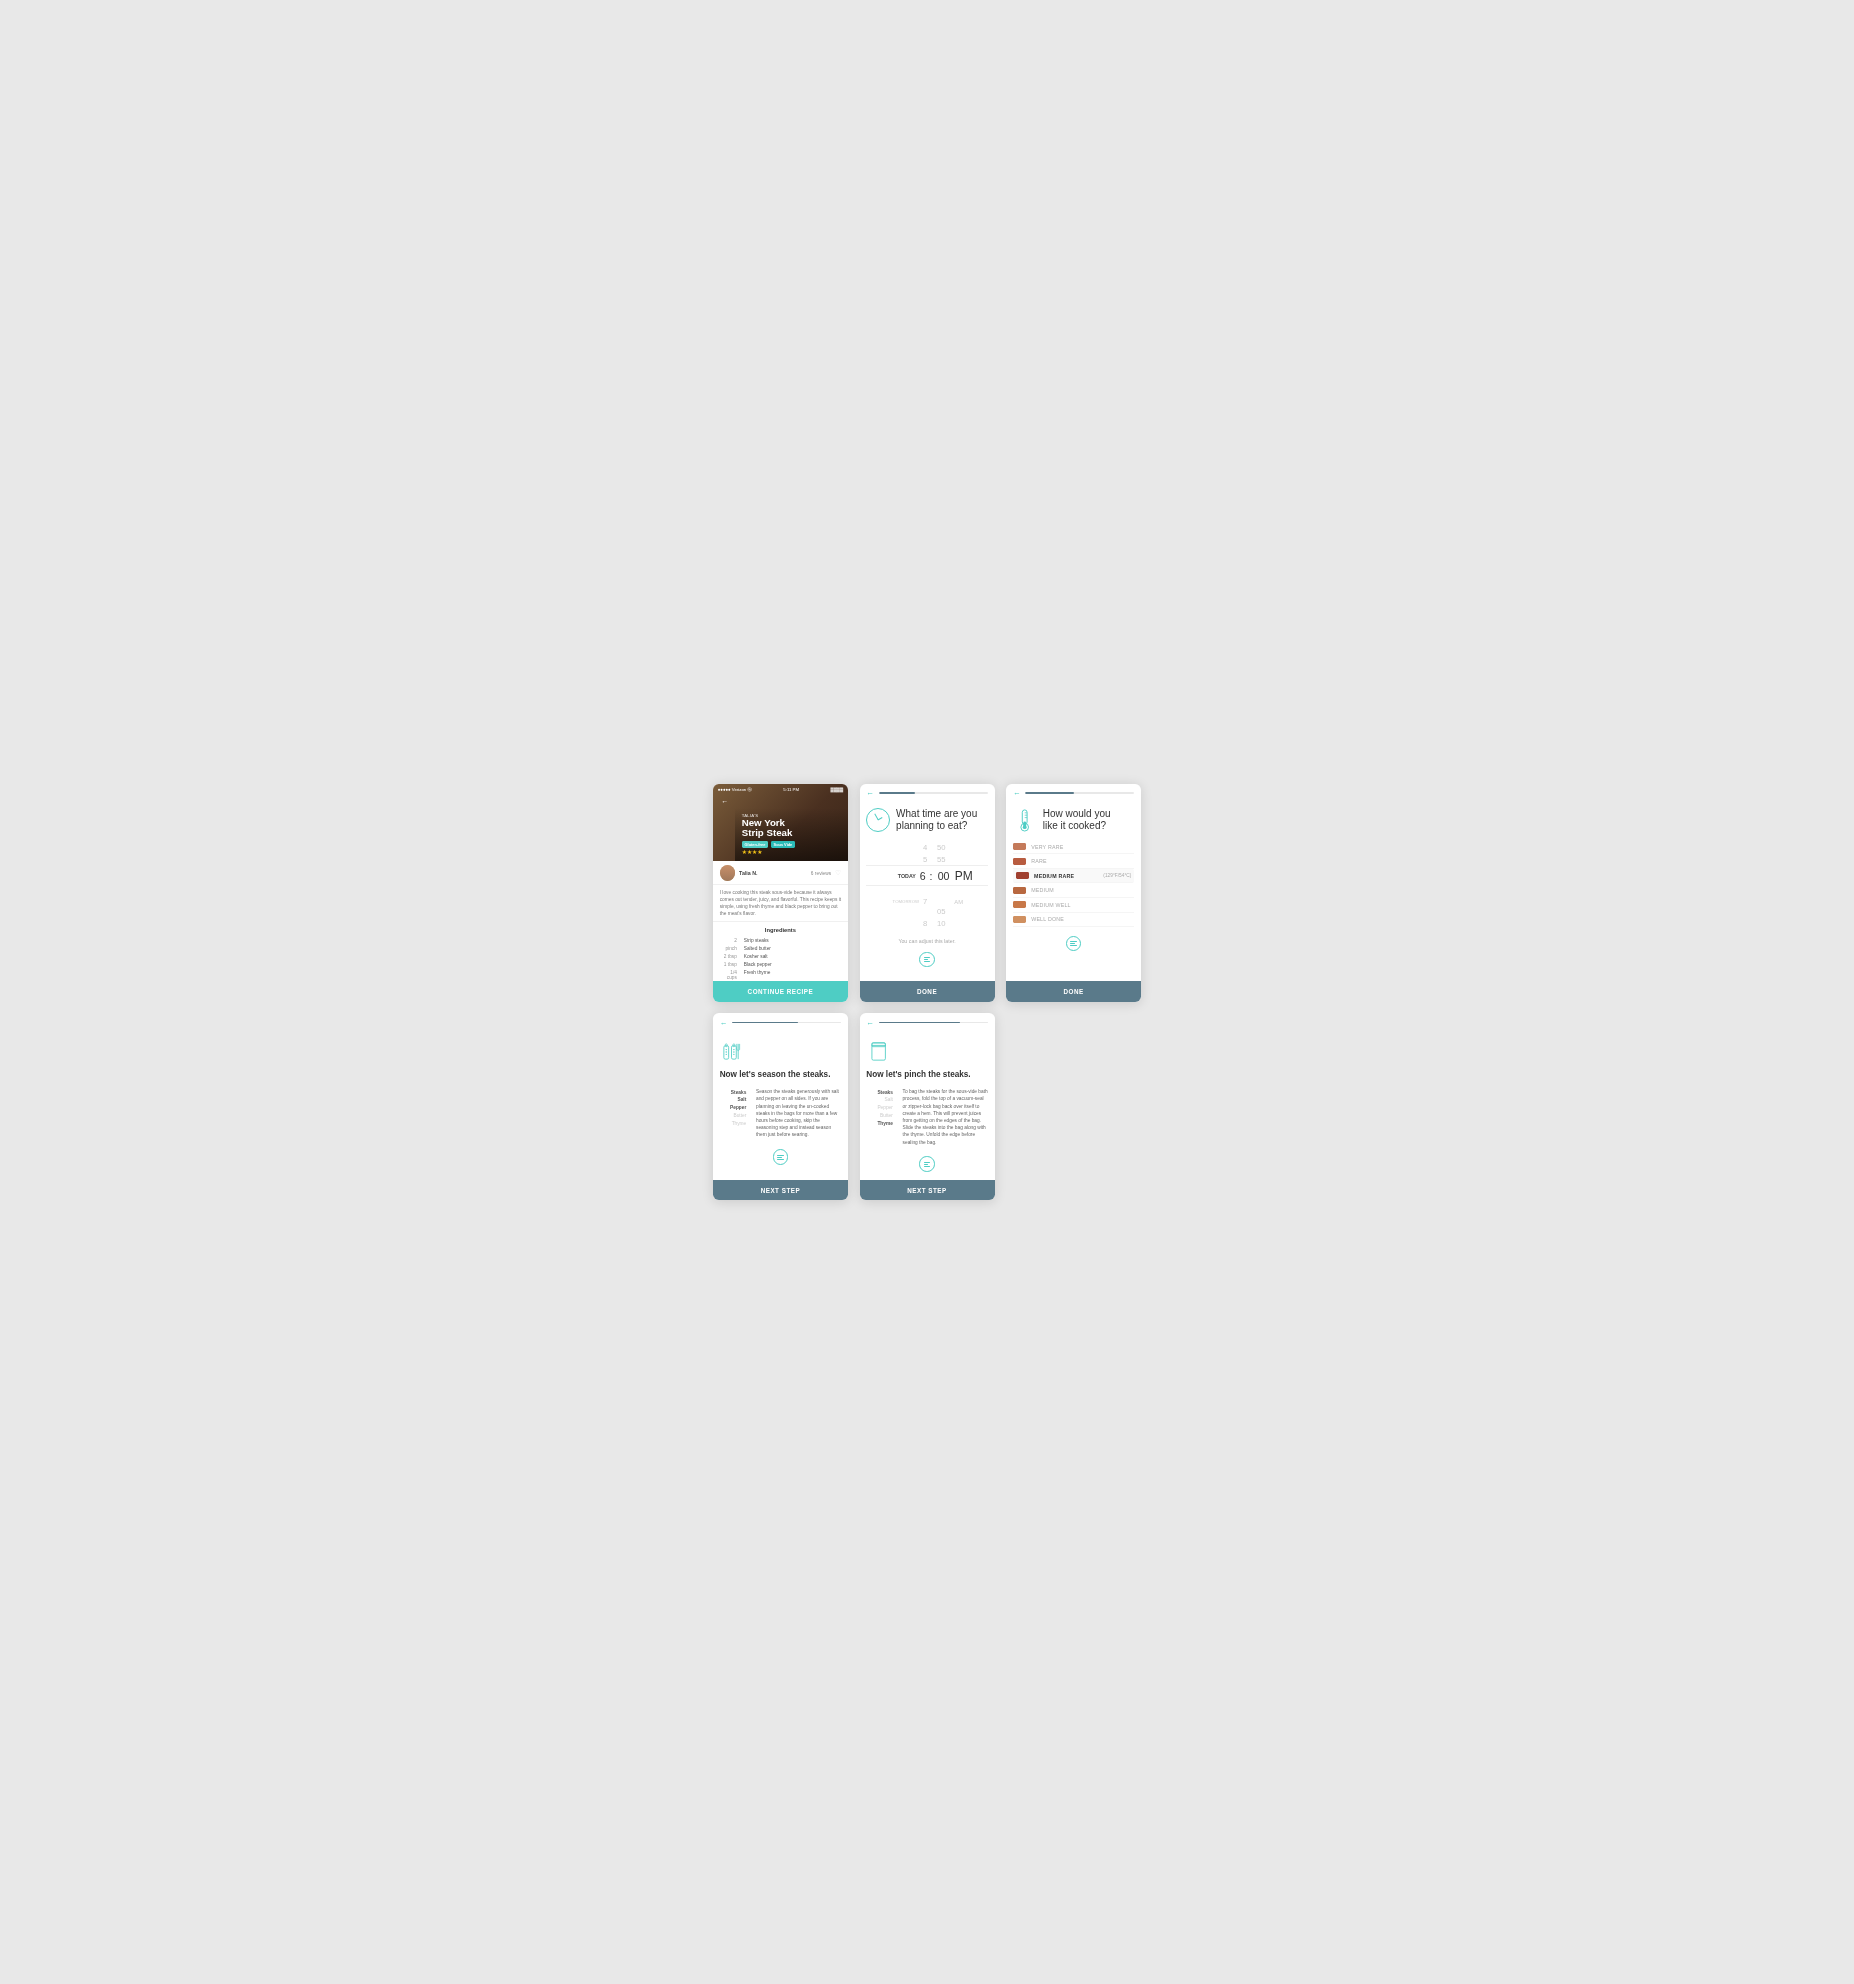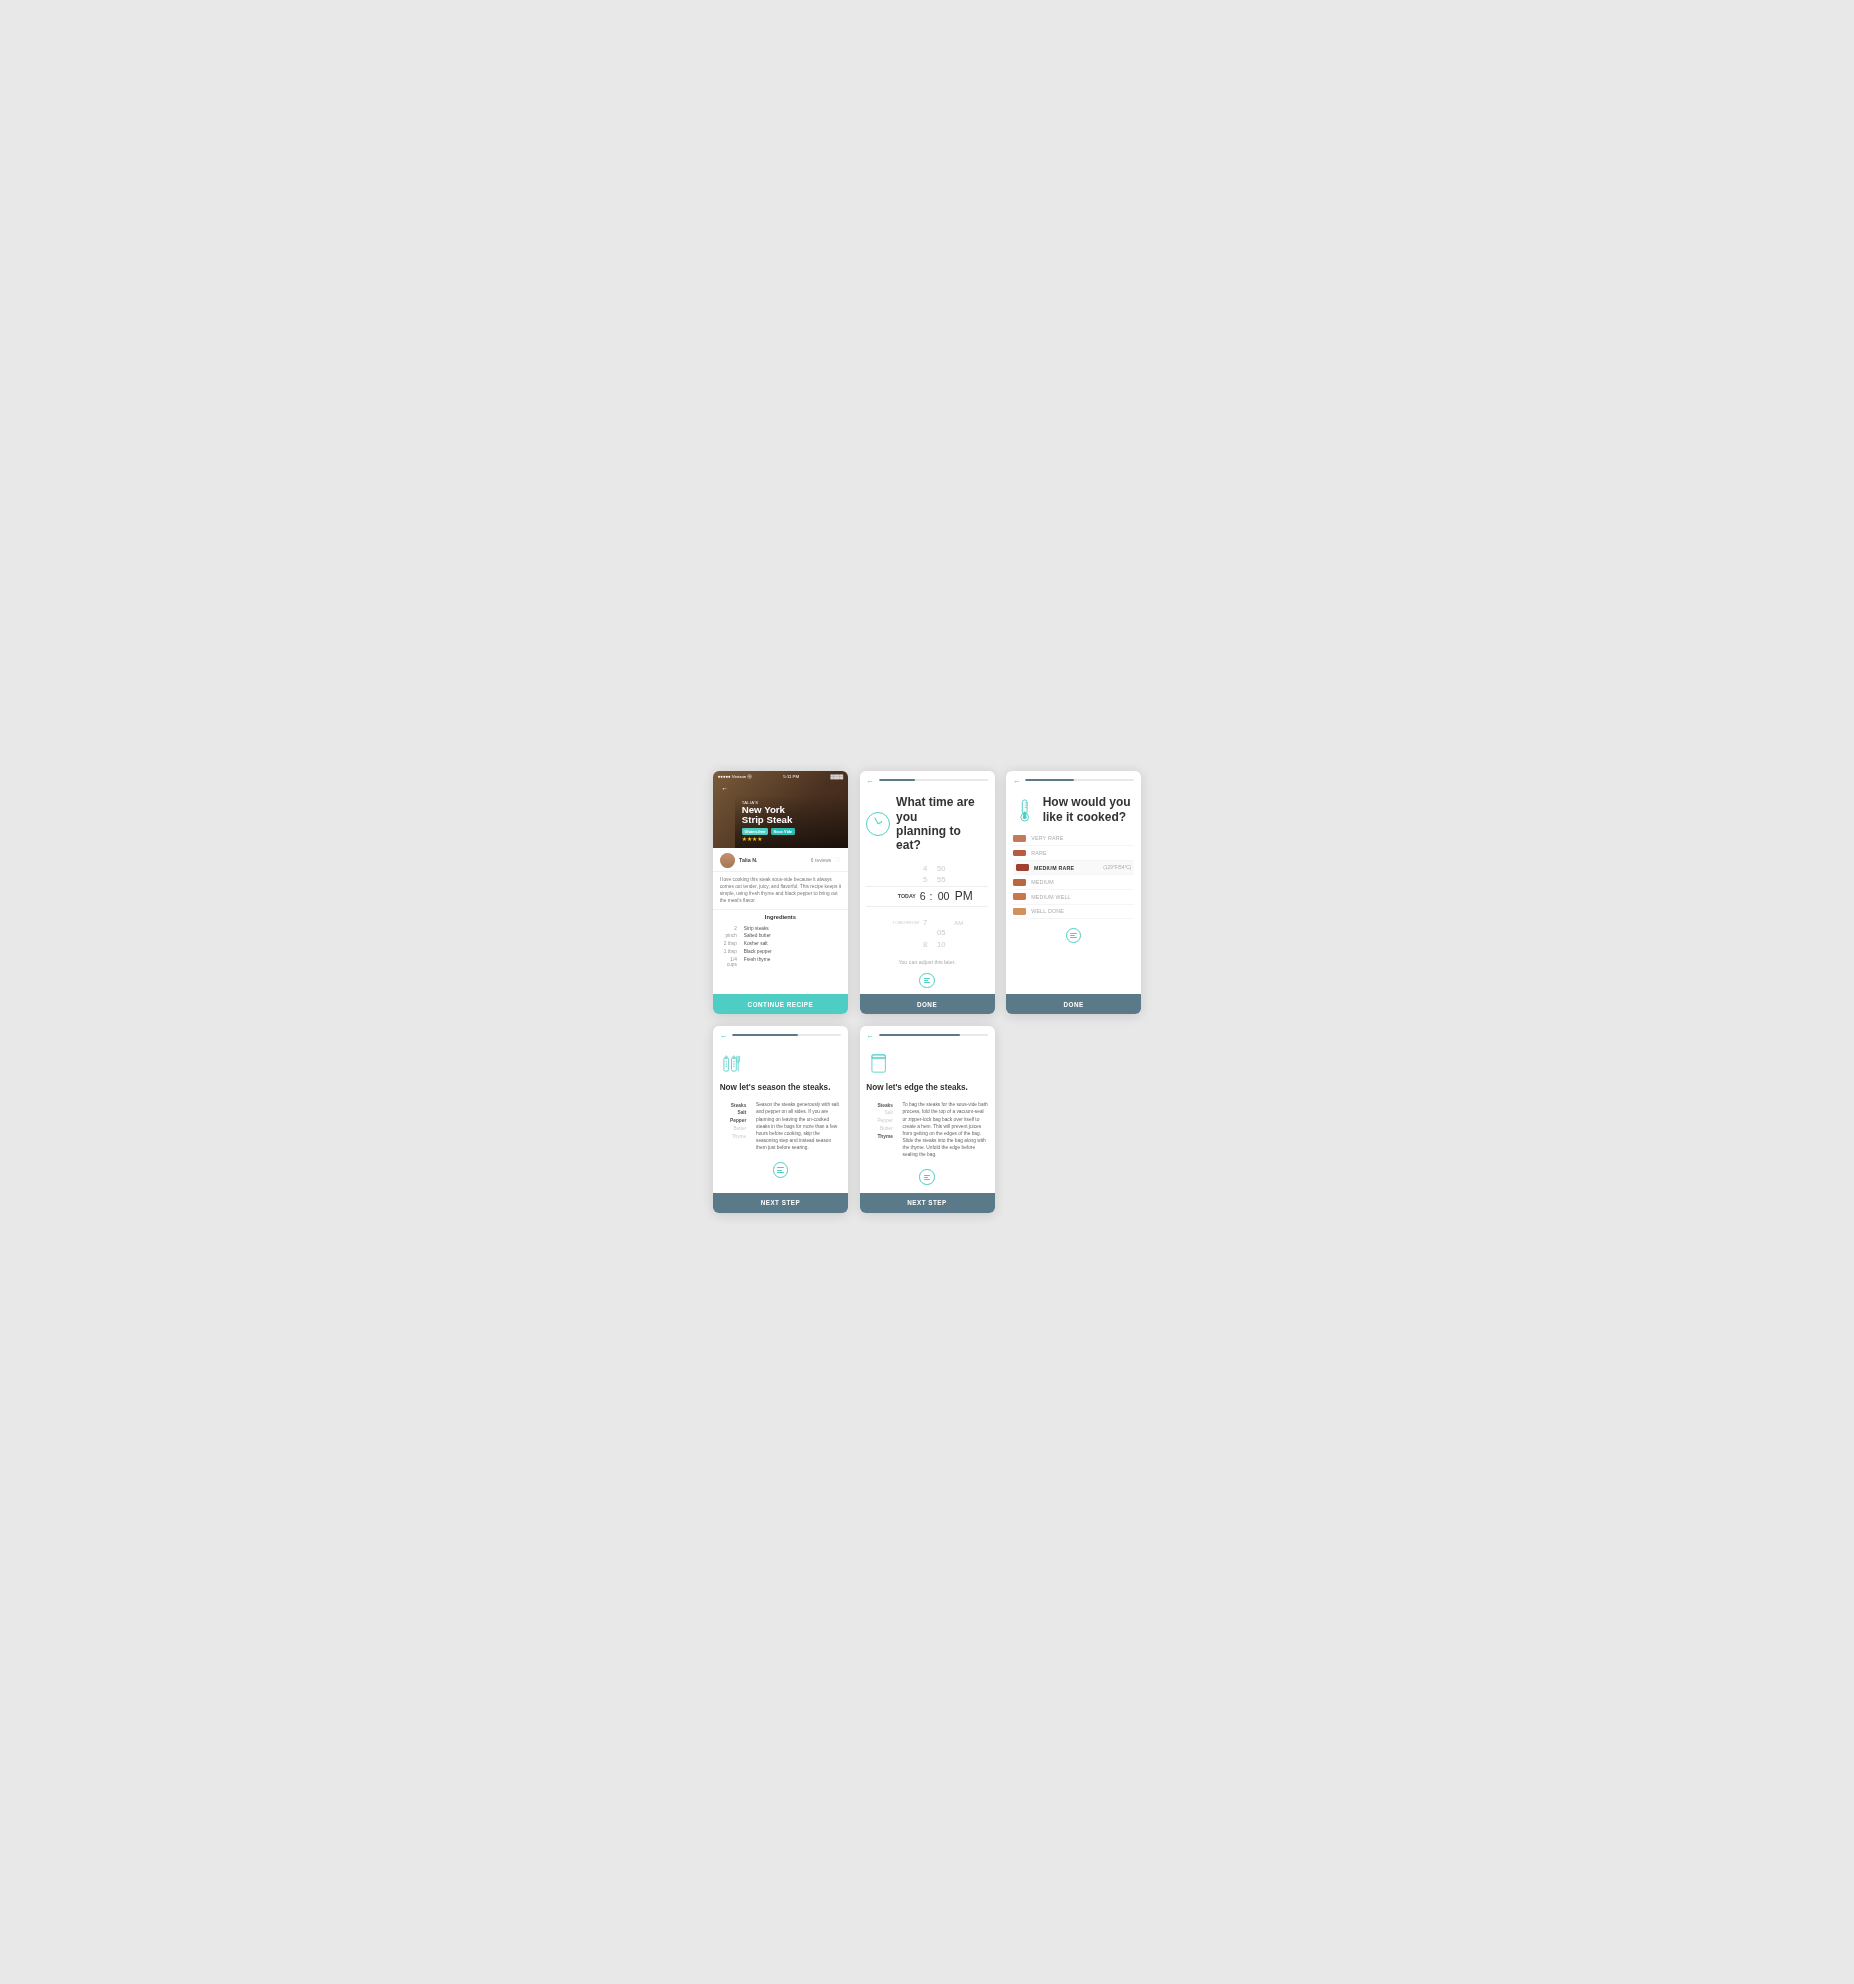--- a/index.html
+++ b/index.html
@@ -168,22 +168,22 @@
       background: #e8e8e8;
       border-radius: 1px;
       overflow: hidden;
     }
     .progress-bar-fill {
       height: 100%;
       background: #5a7a8a;
       border-radius: 1px;
     }
     .screen-question {
-      font-size: 12px;
-      font-weight: 700;
+      font-size: 10px;
+      font-weight: 400;
       color: #333;
       line-height: 1.2;
     }
 
     .done-btn, .next-btn {
       margin-top: auto;
       background: #5a7a8a;
       color: #fff;
       text-align: center;
       padding: 6.8px;
@@ -609,21 +609,21 @@
       <div class="step-icon">
         <svg width="19.3" height="25" viewBox="0 0 40 52" fill="none" xmlns="http://www.w3.org/2000/svg">
 
           <rect x="6" y="8" width="28" height="36" rx="3" stroke="#4ecdc4" stroke-width="1.8" fill="none"></rect>
 
           <line x1="6" y1="14" x2="34" y2="14" stroke="#4ecdc4" stroke-width="2.5"></line>
 
           <rect x="6" y="8" width="28" height="8" rx="2" stroke="#4ecdc4" stroke-width="1.5" fill="rgba(78,205,196,0.08)"></rect>
         </svg>
       </div>
-      <div class="step-title">Now let's edge
+      <div class="step-title">Now let's pinch
 the steaks.</div>
     </div>
 
     <div style="display:flex;padding:2.9px 6.8px;gap:9.7px;">
       <div class="step-ingredients" style="padding:0;min-width:26.6px;">
         <div style="font-size:4.8px;font-weight:700;color:#555;padding:1.4px 0;text-align:right;">Steaks</div>
         <div style="font-size:4.8px;color:#ccc;padding:1.4px 0;text-align:right;">Salt</div>
         <div style="font-size:4.8px;color:#ccc;padding:1.4px 0;text-align:right;">Pepper</div>
         <div style="font-size:4.8px;color:#ccc;padding:1.4px 0;text-align:right;">Butter</div>
         <div style="font-size:4.8px;font-weight:700;color:#555;padding:1.4px 0;text-align:right;">Thyme</div>

